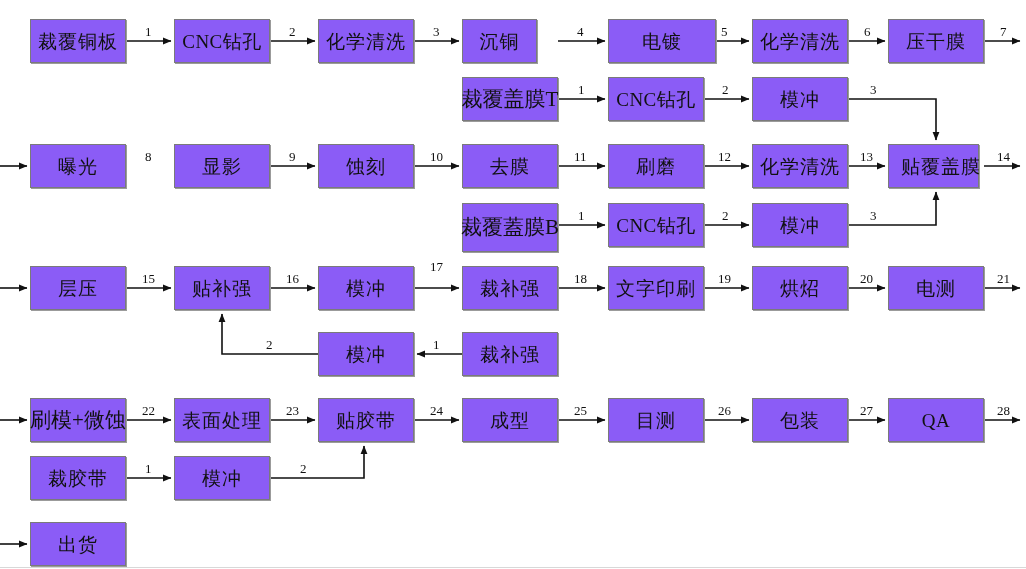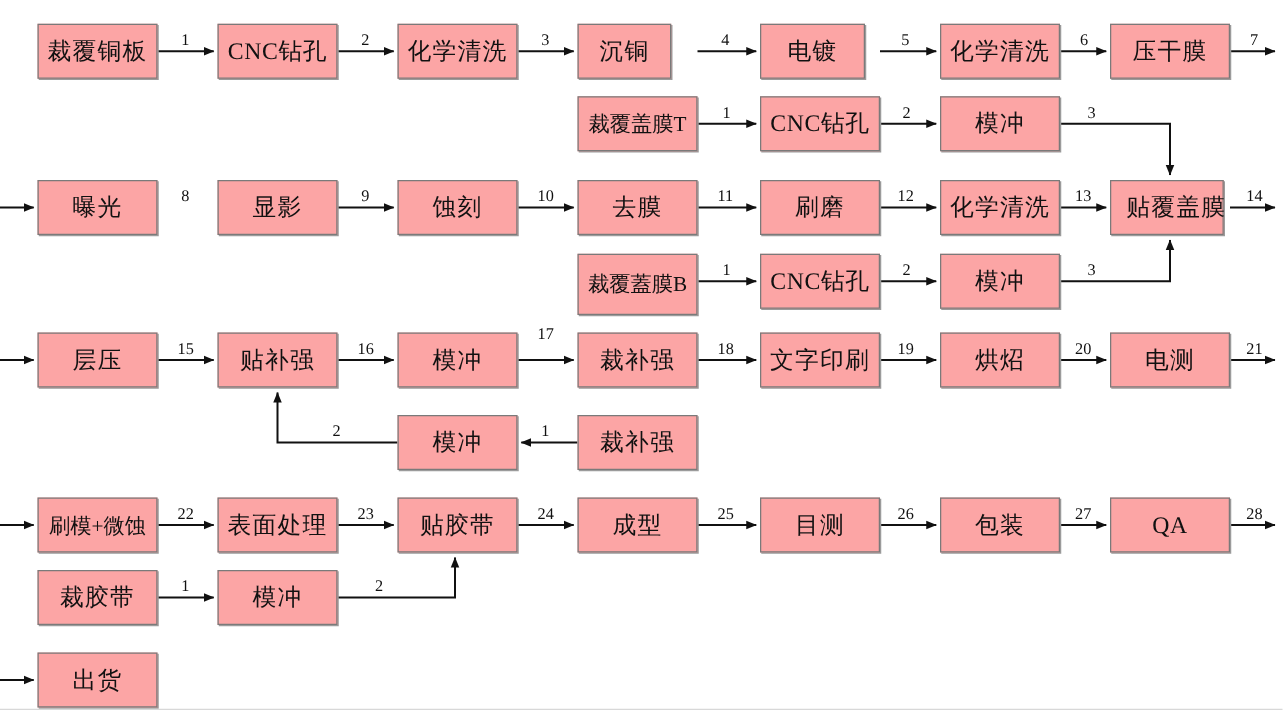--- a/index.html
+++ b/index.html
@@ -6,31 +6,31 @@
   body{
     font-family:"Liberation Serif","DejaVu Serif",serif;
     width:1026px;height:569px;overflow:hidden;
   }
   #stage{position:relative;width:1026px;height:569px;background:#fff;}
   svg#wires{position:absolute;left:0;top:0;width:1026px;height:569px;}
 
   .node{
     position:absolute;
     box-sizing:border-box;
-    background:#fca5a5;
+    background:#8b5cf6;
     border:1px solid #7a7a7a;
     box-shadow:1px 1px 0 0 #9b9b9b;
     display:flex;align-items:center;justify-content:center;
     font-size:19px;
     line-height:1;
     color:#111;
     letter-spacing:1px;
     white-space:nowrap;
   }
-  .node.small{font-size:17px;letter-spacing:0px;}
+  .node.small{font-size:21px;letter-spacing:0px;}
   .node.latin{font-family:"Liberation Serif","DejaVu Serif",serif;letter-spacing:0.5px;}
 
   .elabel{
     position:absolute;
     font-size:13px;
     font-family:"Liberation Serif","DejaVu Serif",serif;
     color:#111;
     line-height:1;
     white-space:nowrap;
   }
@@ -100,21 +100,21 @@
       </div>
       <div class="node latin" style="left: 174px; top: 19px; width: 96px; height: 44px;">
         <span>CNC钻孔</span>
       </div>
       <div class="node" style="left: 318px; top: 19px; width: 96px; height: 44px;">
         <span>化学清洗</span>
       </div>
       <div class="node" style="left: 462px; top: 19px; width: 75px; height: 44px;">
         <span>沉铜</span>
       </div>
-      <div class="node" style="left: 608px; top: 19px; width: 84px; height: 44px;">
+      <div class="node" style="left: 608px; top: 19px; width: 108px; height: 44px;">
         <span>电镀</span>
       </div>
       <div class="node" style="left: 752px; top: 19px; width: 96px; height: 44px;">
         <span>化学清洗</span>
       </div>
       <div class="node" style="left: 888px; top: 19px; width: 96px; height: 44px;">
         <span>压干膜</span>
       </div>
       <div class="node small" style="left: 462px; top: 77px; width: 96px; height: 44px;">
         <span>裁覆盖膜T</span>

